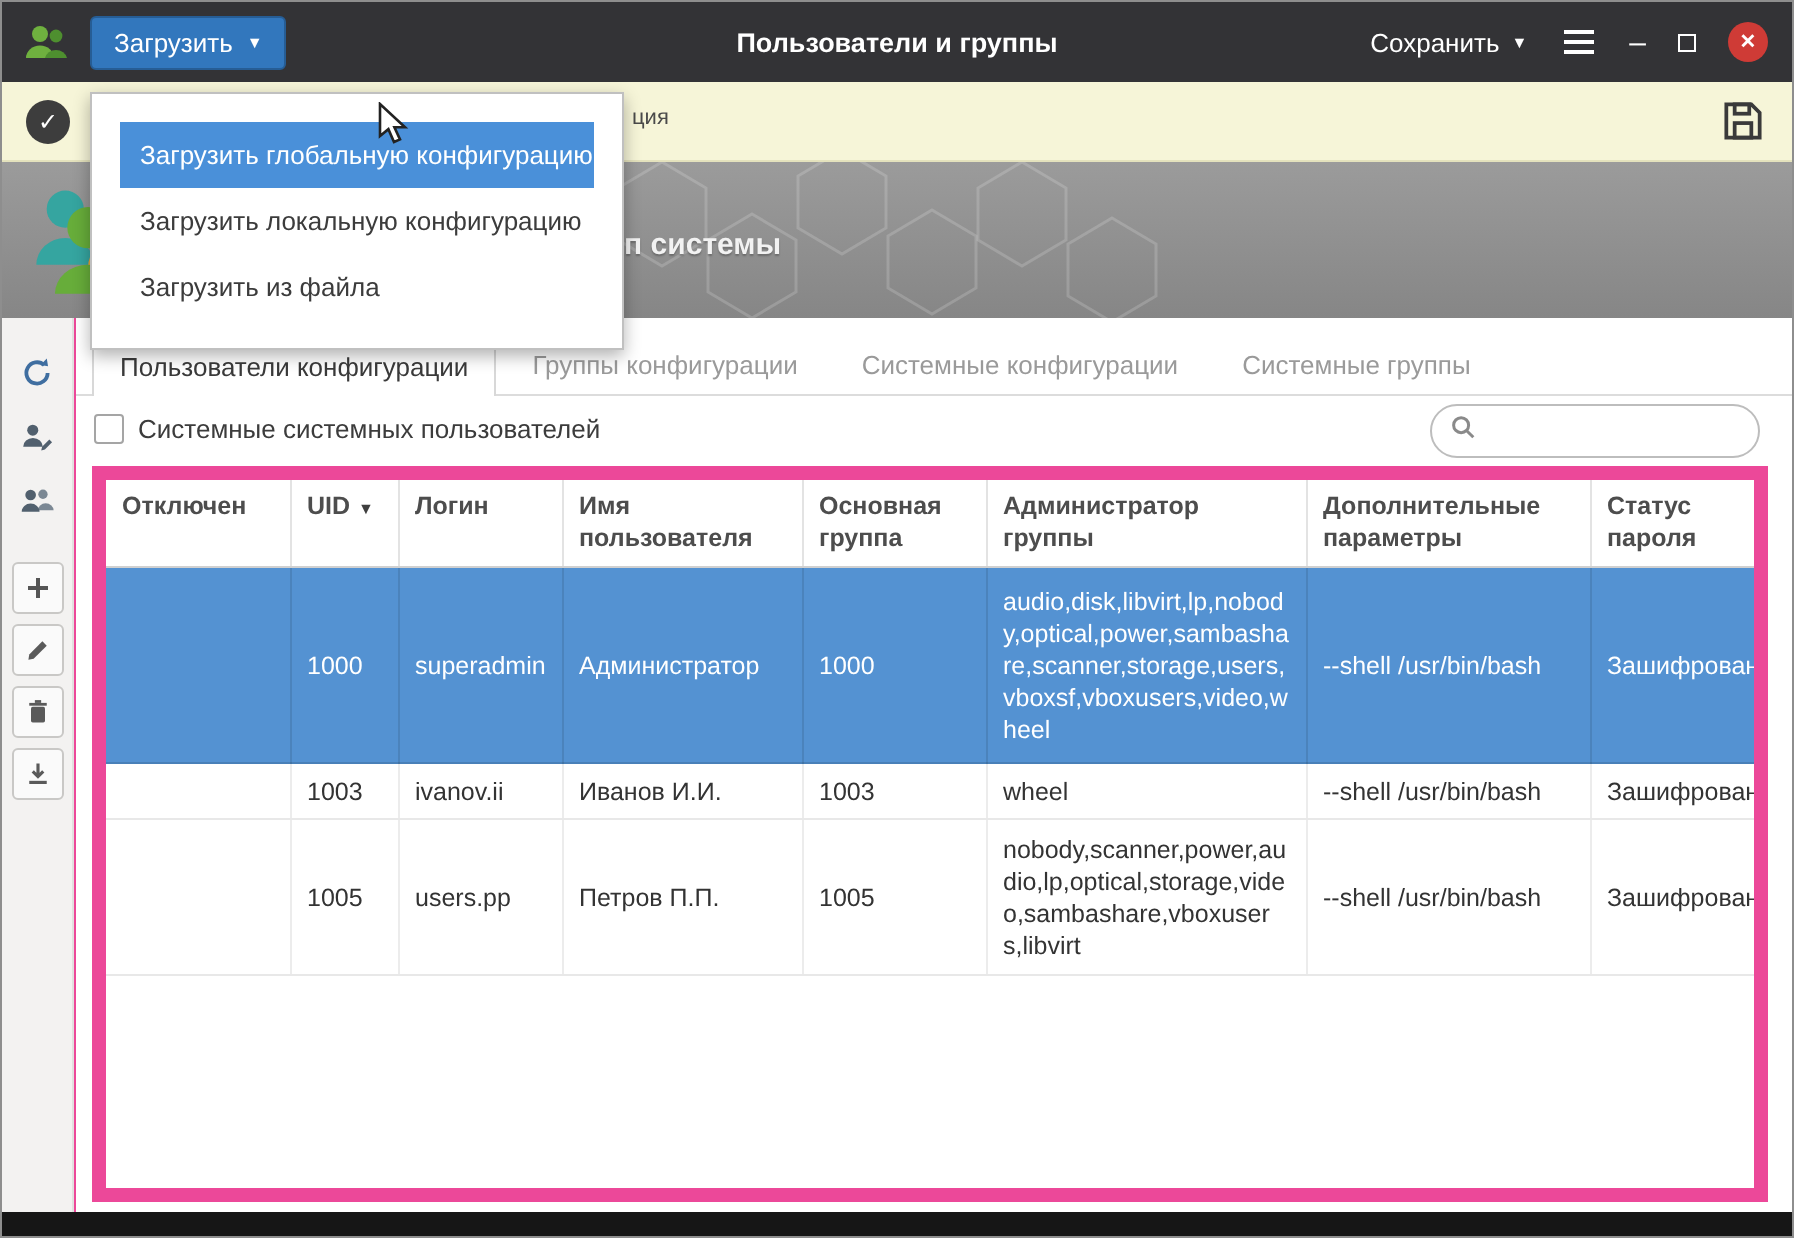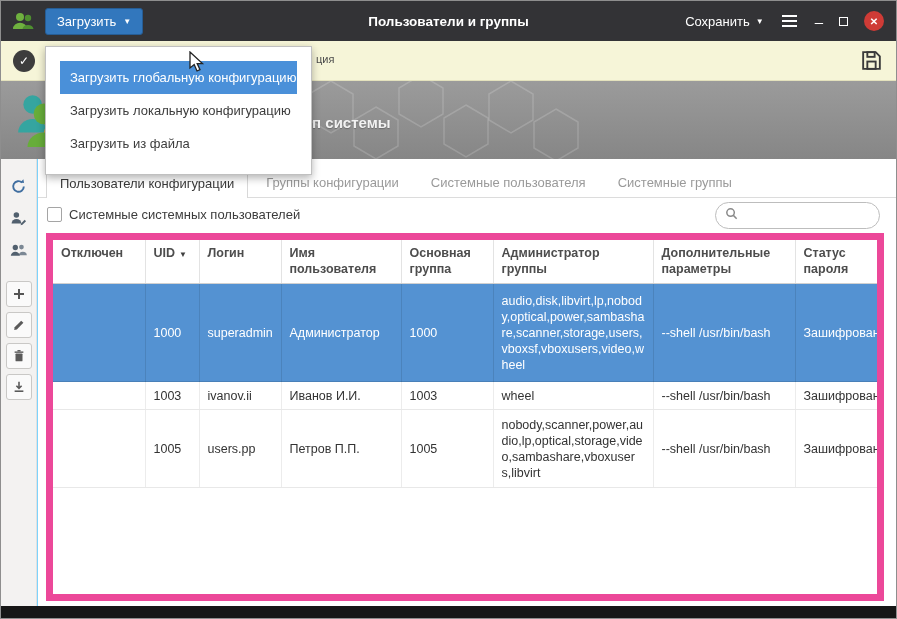--- a/index.html
+++ b/index.html
@@ -4,21 +4,21 @@
 <style>
   * { box-sizing: border-box; margin: 0; padding: 0; }
   body {
     font-family: "Liberation Sans", sans-serif;
     background: #fff;
     width: 897px; height: 619px;
     overflow: hidden;
   }
   .window {
     position: relative; width: 897px; height: 619px;
-    border: 1px solid #8e8e8e; background: #7dd3fc; overflow: hidden;
+    border: 1px solid #8e8e8e; background: #ec4899; overflow: hidden;
   }
 
   
   .titlebar {
     position: absolute; left: 0; top: 0; right: 0; height: 40px;
     background: #333336; display: flex; align-items: center;
     color: #fff;
   }
   .app-icon { margin-left: 10px; width: 24px; height: 24px; display: inline-flex; }
   .load-btn {
@@ -276,21 +276,21 @@
         <path d="M8,2 v7 M5,6.5 L8,9.5 L11,6.5" stroke="#5a5a5a" stroke-width="1.8"></path>
         <path d="M3,12.8 h10" stroke="#5a5a5a" stroke-width="1.8"></path>
       </svg>
     </button>
   </div>
 
   <div class="main" data-name="main-content">
     <div class="tabs" data-name="tab-bar">
       <div class="tab active" data-name="tab-config-users">Пользователи конфигурации</div>
       <div class="tab" data-name="tab-config-groups">Группы конфигурации</div>
-      <div class="tab" data-name="tab-system-users">Системные пользователя</div>
+      <div class="tab" data-name="tab-system-users">Системные конфигурации</div>
       <div class="tab" data-name="tab-system-groups">Системные группы</div>
     </div>
 
     <div class="controls" data-name="filter-row">
       <label class="chk-row" data-name="show-system-users-checkbox">
         <span class="chk" data-name="checkbox-box"></span>
         <span class="chk-label" data-name="checkbox-label">Системные системных пользователей</span>
       </label>
       <div class="search" data-name="search-field">
         <span data-name="search-icon">

